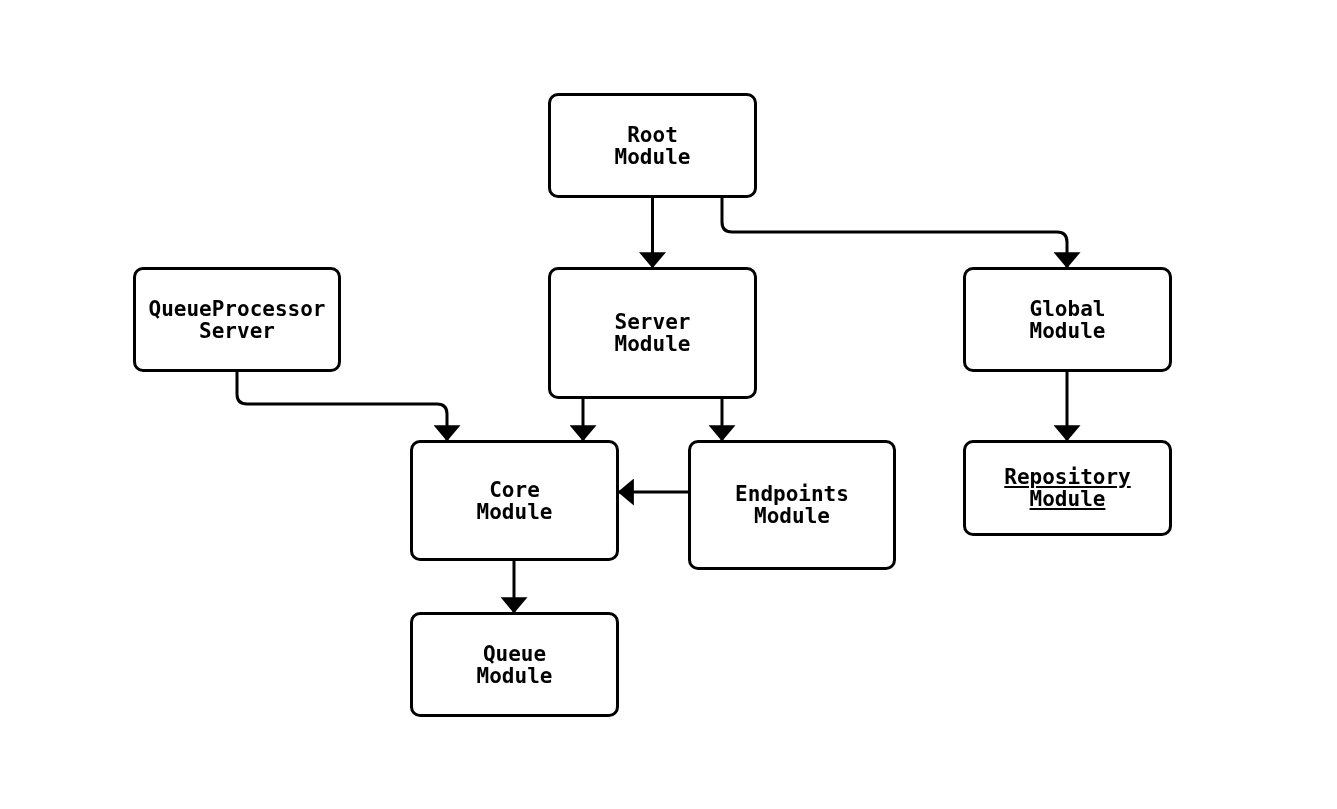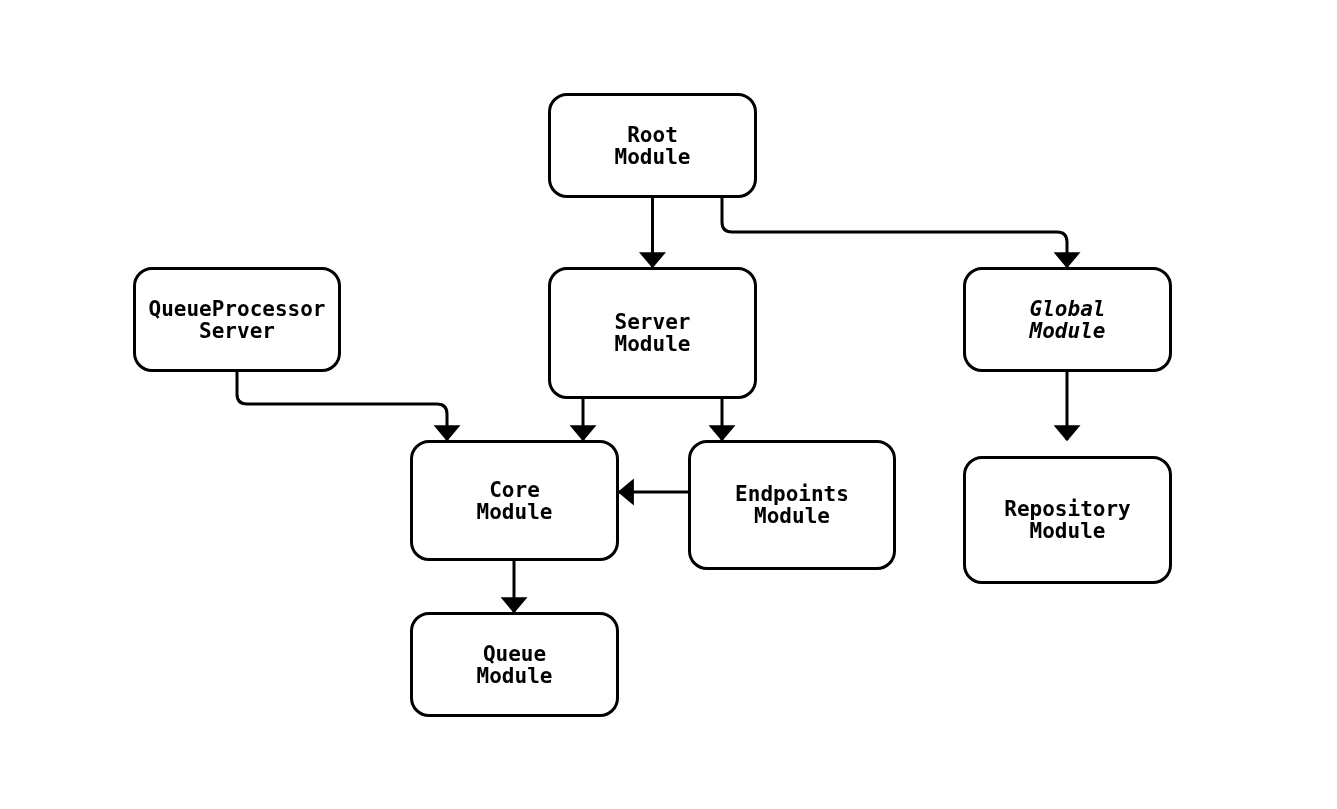--- a/index.html
+++ b/index.html
@@ -25,21 +25,21 @@
   .edges path.edge {
     fill: none;
     stroke: #000000;
     stroke-width: 3;
   }
   .node {
     position: absolute;
     box-sizing: border-box;
     background: #ffffff;
     border: 3px solid #000000;
-    border-radius: 19px;
+    border-radius: 10px;
     display: flex;
     align-items: center;
     justify-content: center;
   }
   .node .label {
     font-family: "DejaVu Sans Mono", monospace;
     font-weight: bold;
     font-size: 21px;
     line-height: 22px;
     color: #000000;
@@ -76,36 +76,36 @@
   <div class="node" style="left:133px; top:267px; width:208px; height:105px;">
     <span class="label">QueueProcessor
 Server</span>
   </div>
 
   <div class="node" style="left:548px; top:267px; width:209px; height:132px;">
     <span class="label">Server
 Module</span>
   </div>
 
-  <div class="node" style="left:963px; top:267px; width:209px; height:105px;font-style:italic;">
+  <div class="node" style="left:963px; top:267px; width:209px; height:105px;">
     <span class="label">Global
 Module</span>
   </div>
 
   <div class="node" style="left:410px; top:440px; width:209px; height:121px;">
     <span class="label">Core
 Module</span>
   </div>
 
   <div class="node" style="left:688px; top:440px; width:208px; height:130px;">
     <span class="label">Endpoints
 Module</span>
   </div>
 
-  <div class="node" style="left:963px; top:456px; width:209px; height:128px;">
+  <div class="node" style="left:963px; top:440px; width:209px; height:96px;text-decoration:underline;">
     <span class="label">Repository
 Module</span>
   </div>
 
   <div class="node" style="left:410px; top:612px; width:209px; height:105px;">
     <span class="label">Queue
 Module</span>
   </div>
 
 </div>

